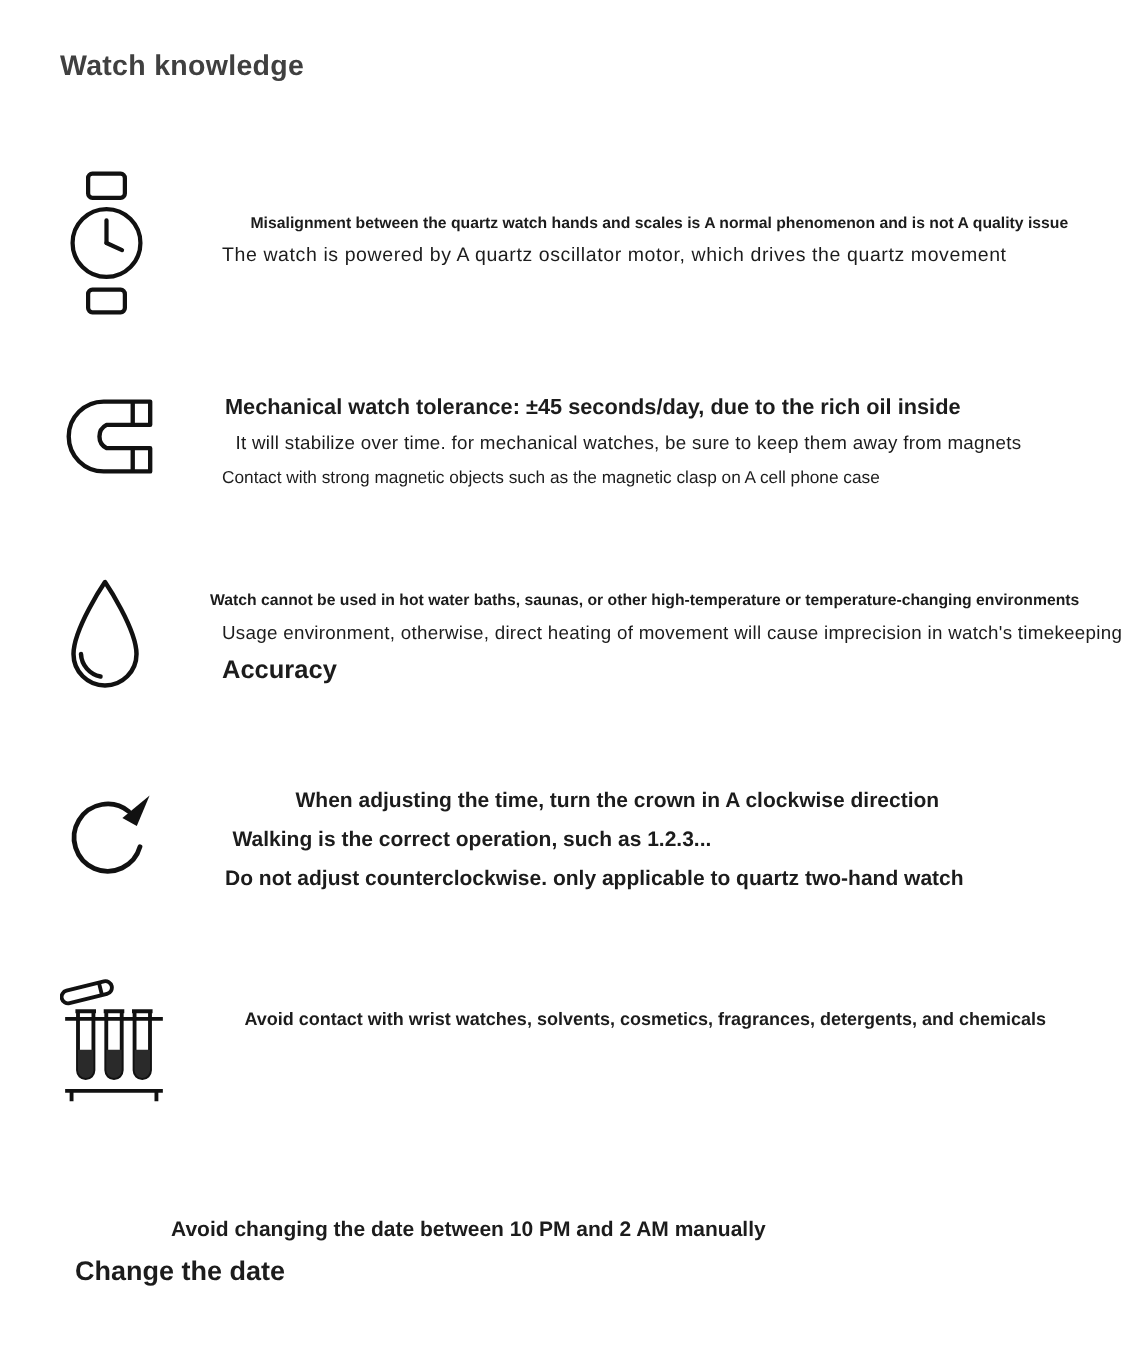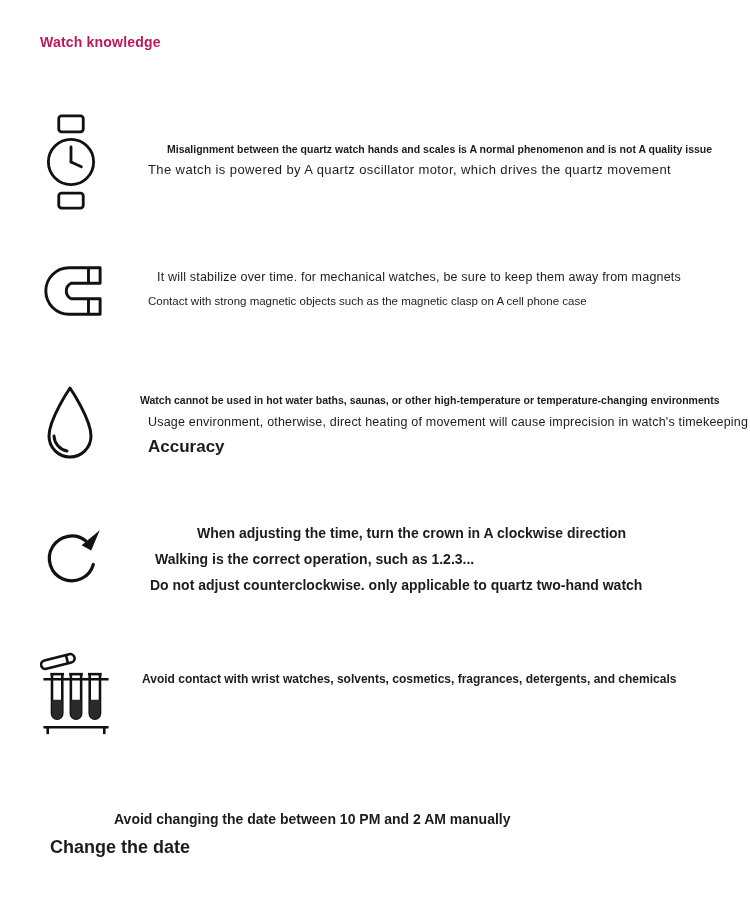--- a/index.html
+++ b/index.html
@@ -10,23 +10,23 @@
     height: 909px;
     background: #ffffff;
     font-family: "Liberation Sans", sans-serif;
     color: #1a1a1a;
     overflow: hidden;
   }
   .title {
     position: absolute;
     left: 40px;
     top: 34px;
-    font-size: 14px;
+    font-size: 19px;
     font-weight: bold;
-    color: #be185d;
+    color: #404040;
     letter-spacing: .2px;
   }
   .row {
     position: absolute;
     left: 40px;
     right: 0;
     display: flex;
     align-items: flex-start;
   }
   .icon-box { flex: 0 0 90px; }
@@ -48,21 +48,21 @@
   .p-s2l3 { font-size: 11.5px; font-weight: normal; margin: 11px 0 0 18px; }
 
   .p-s3l1 { font-size: 10.5px; font-weight: bold;   margin: 18px 0 0 10px; }
   .p-s3l2 { font-size: 12.5px; font-weight: normal; letter-spacing: .2px; margin: 9px 0 0 18px; }
   .p-s3l3 { font-size: 17px;   font-weight: bold;   margin: 8px 0 0 18px; }
 
   .p-s4l1 { font-size: 14px; font-weight: bold; margin: 9px 0 0 67px; }
   .p-s4l2 { font-size: 14px; font-weight: bold; margin: 10px 0 0 25px; }
   .p-s4l3 { font-size: 14px; font-weight: bold; margin: 10px 0 0 20px; }
 
-  .p-s5l1 { font-size: 12px; font-weight: bold; margin: 29px 0 0 12px; }
+  .p-s5l1 { font-size: 12px; font-weight: bold; margin: 29px 0 0 33px; }
   .p-s5l2 { font-size: 19px; font-weight: bold; margin: 8px 0 0 10px; }
 
   .p-s6l1 { font-size: 14px; font-weight: bold; margin: 25px 0 0 74px; }
   .p-s6l2 { font-size: 18px; font-weight: bold; margin: 10px 0 0 10px; }
 
   svg { display: block; }
   .stroke { fill: none; stroke: #111; stroke-width: 3; }
 </style>
 </head>
 <body>
@@ -89,20 +89,21 @@
 
   <section class="row row-2">
     <div class="icon-box">
       <svg width="64" height="58" viewBox="0 0 66 58" aria-hidden="true">
         <path class="stroke" stroke-width="3.4" stroke-linejoin="round" d="M62 5 H30 A24 24 0 1 0 30 53 H62 V37 H32 A9 9 0 0 1 32 21 H62 Z"></path>
         <line class="stroke" x1="50" y1="5" x2="50" y2="21" stroke-width="3"></line>
         <line class="stroke" x1="50" y1="37" x2="50" y2="53" stroke-width="3"></line>
       </svg>
     </div>
     <div class="text-box">
+      <p class="p-s2l1">Mechanical watch tolerance: ±45 seconds/day, due to the rich oil inside</p>
       <p class="p-s2l2">It will stabilize over time. for mechanical watches, be sure to keep them away from magnets</p>
       <p class="p-s2l3">Contact with strong magnetic objects such as the magnetic clasp on A cell phone case</p>
     </div>
   </section>
 
   <section class="row row-3">
     <div class="icon-box">
       <svg width="60" height="100" viewBox="0 0 60 82" aria-hidden="true">
         <path class="stroke" stroke-width="3.2" stroke-linejoin="round" d="M30 3 C30 3 9 34 9 51 A21 21 0 0 0 51 51 C51 34 30 3 30 3 Z"></path>
         <path class="stroke" stroke-width="2.6" stroke-linecap="round" d="M14 51 A16 16 0 0 0 27 66"></path>

